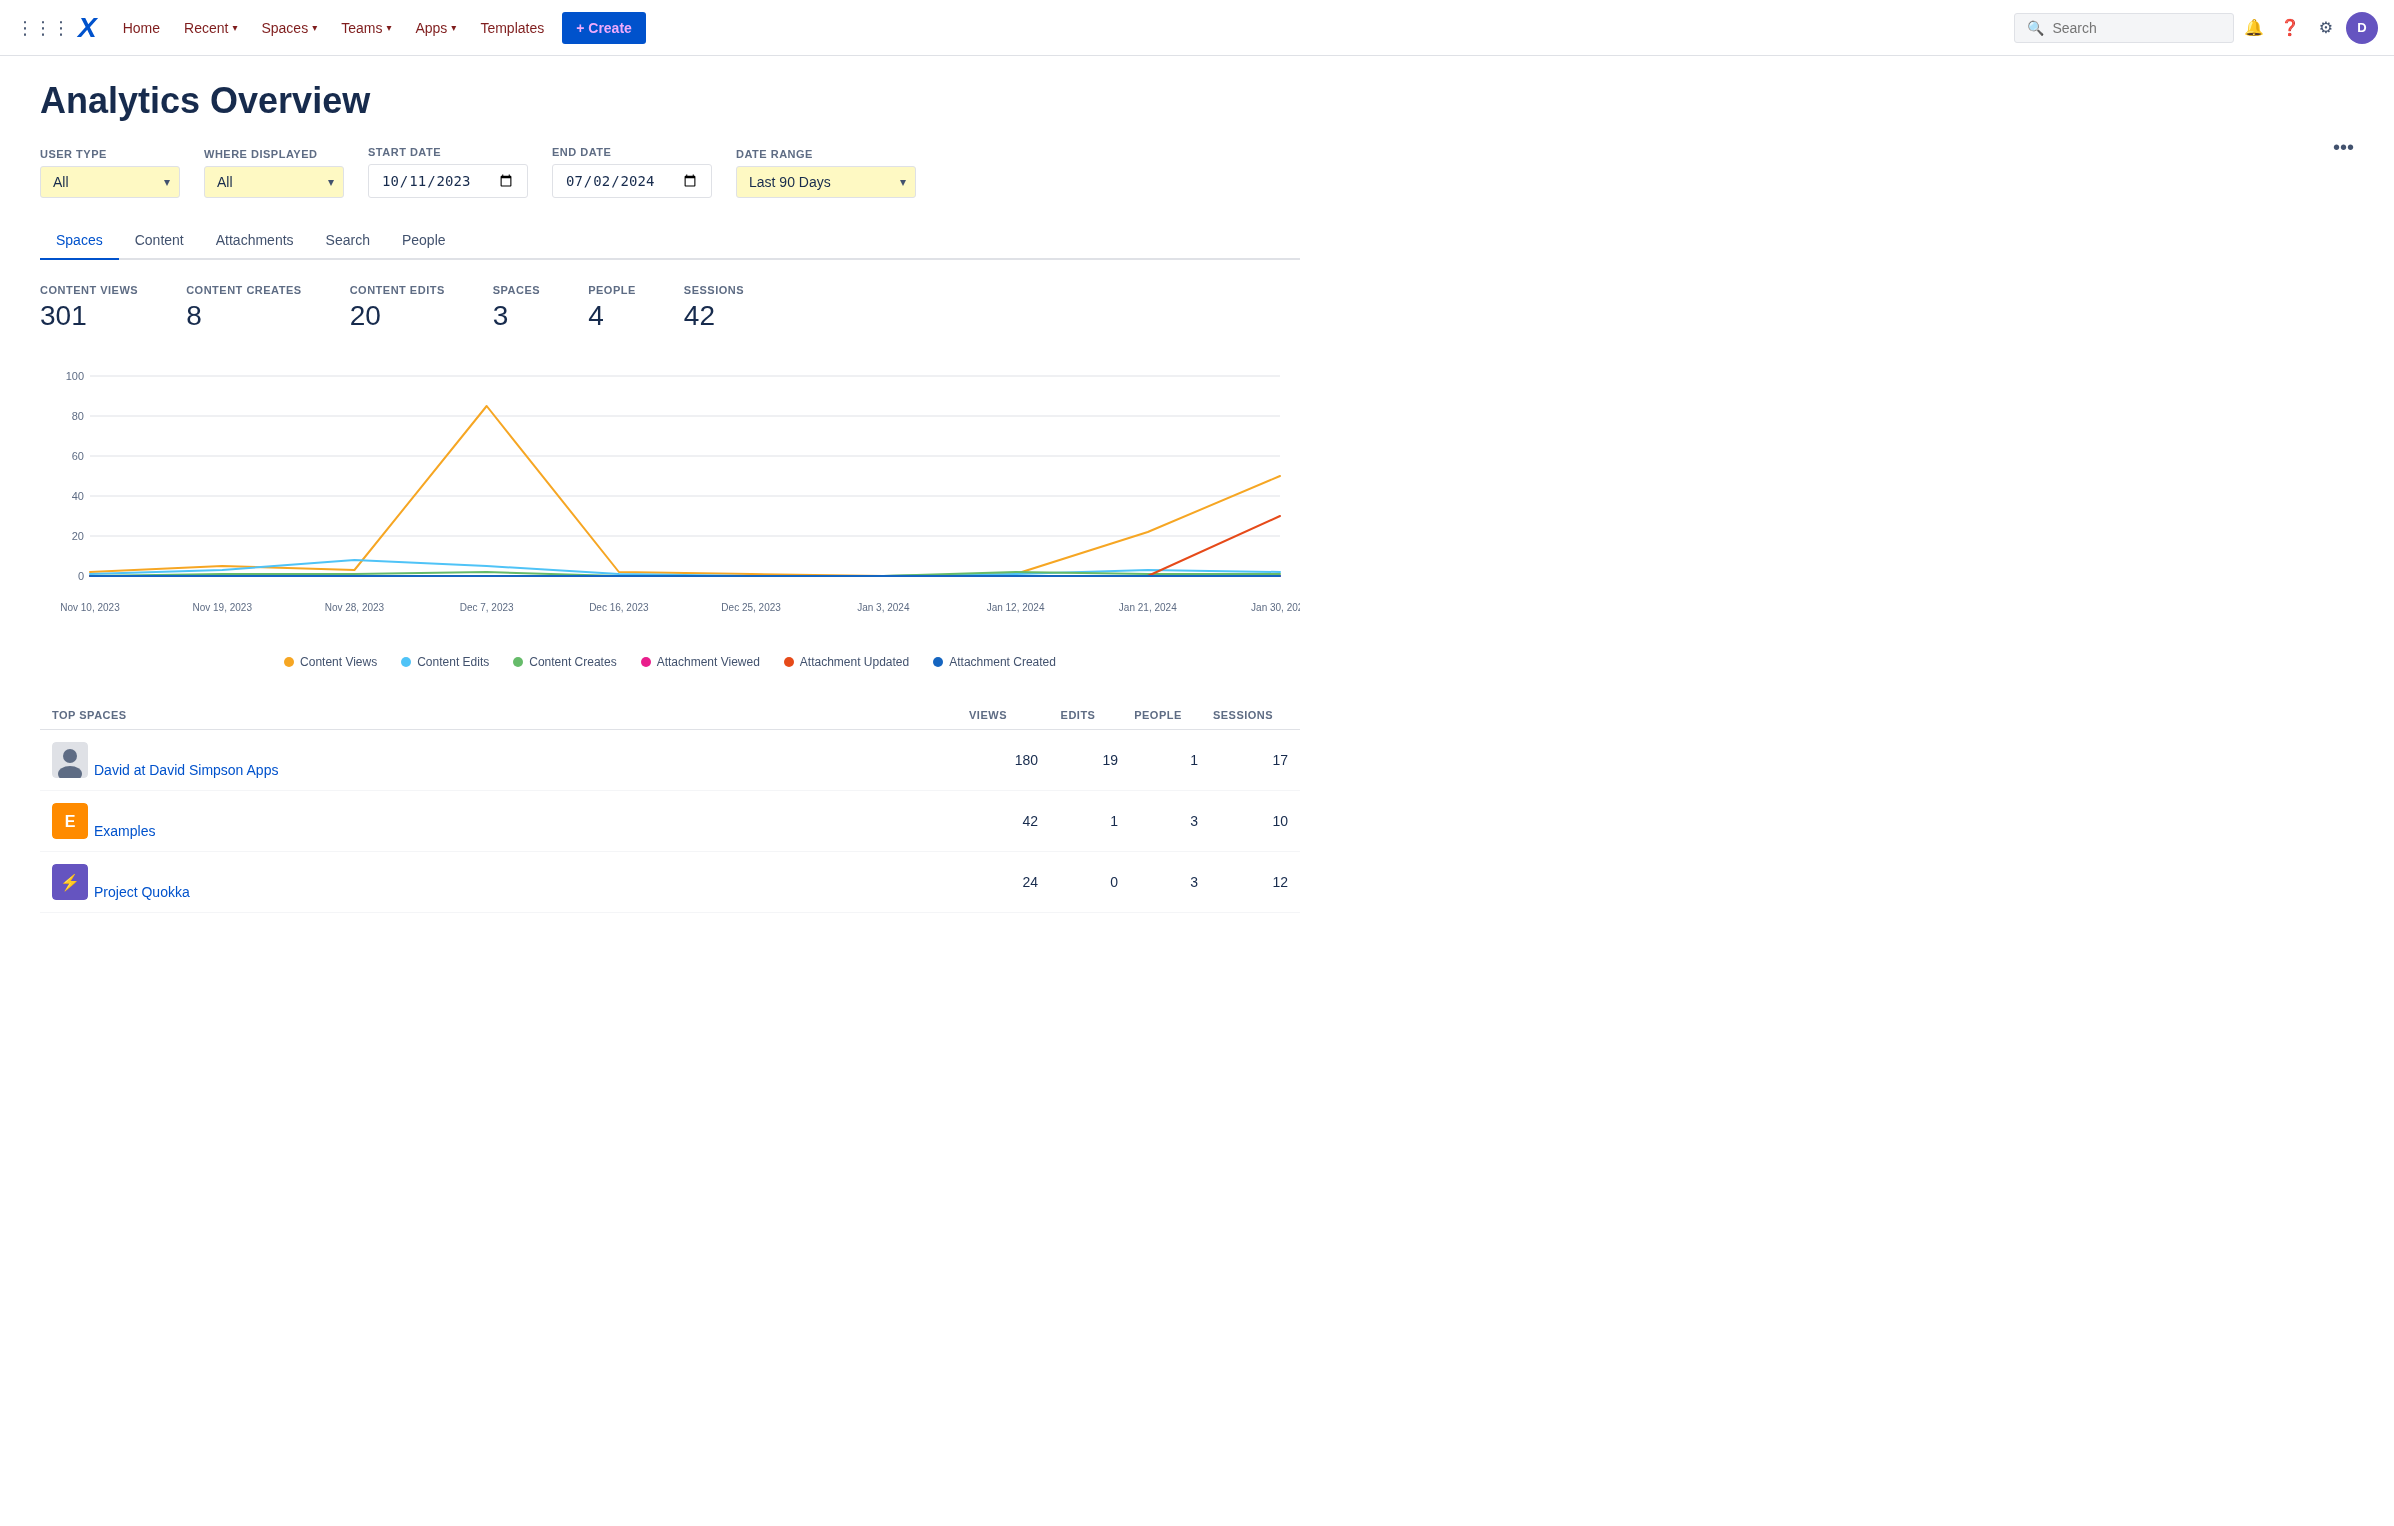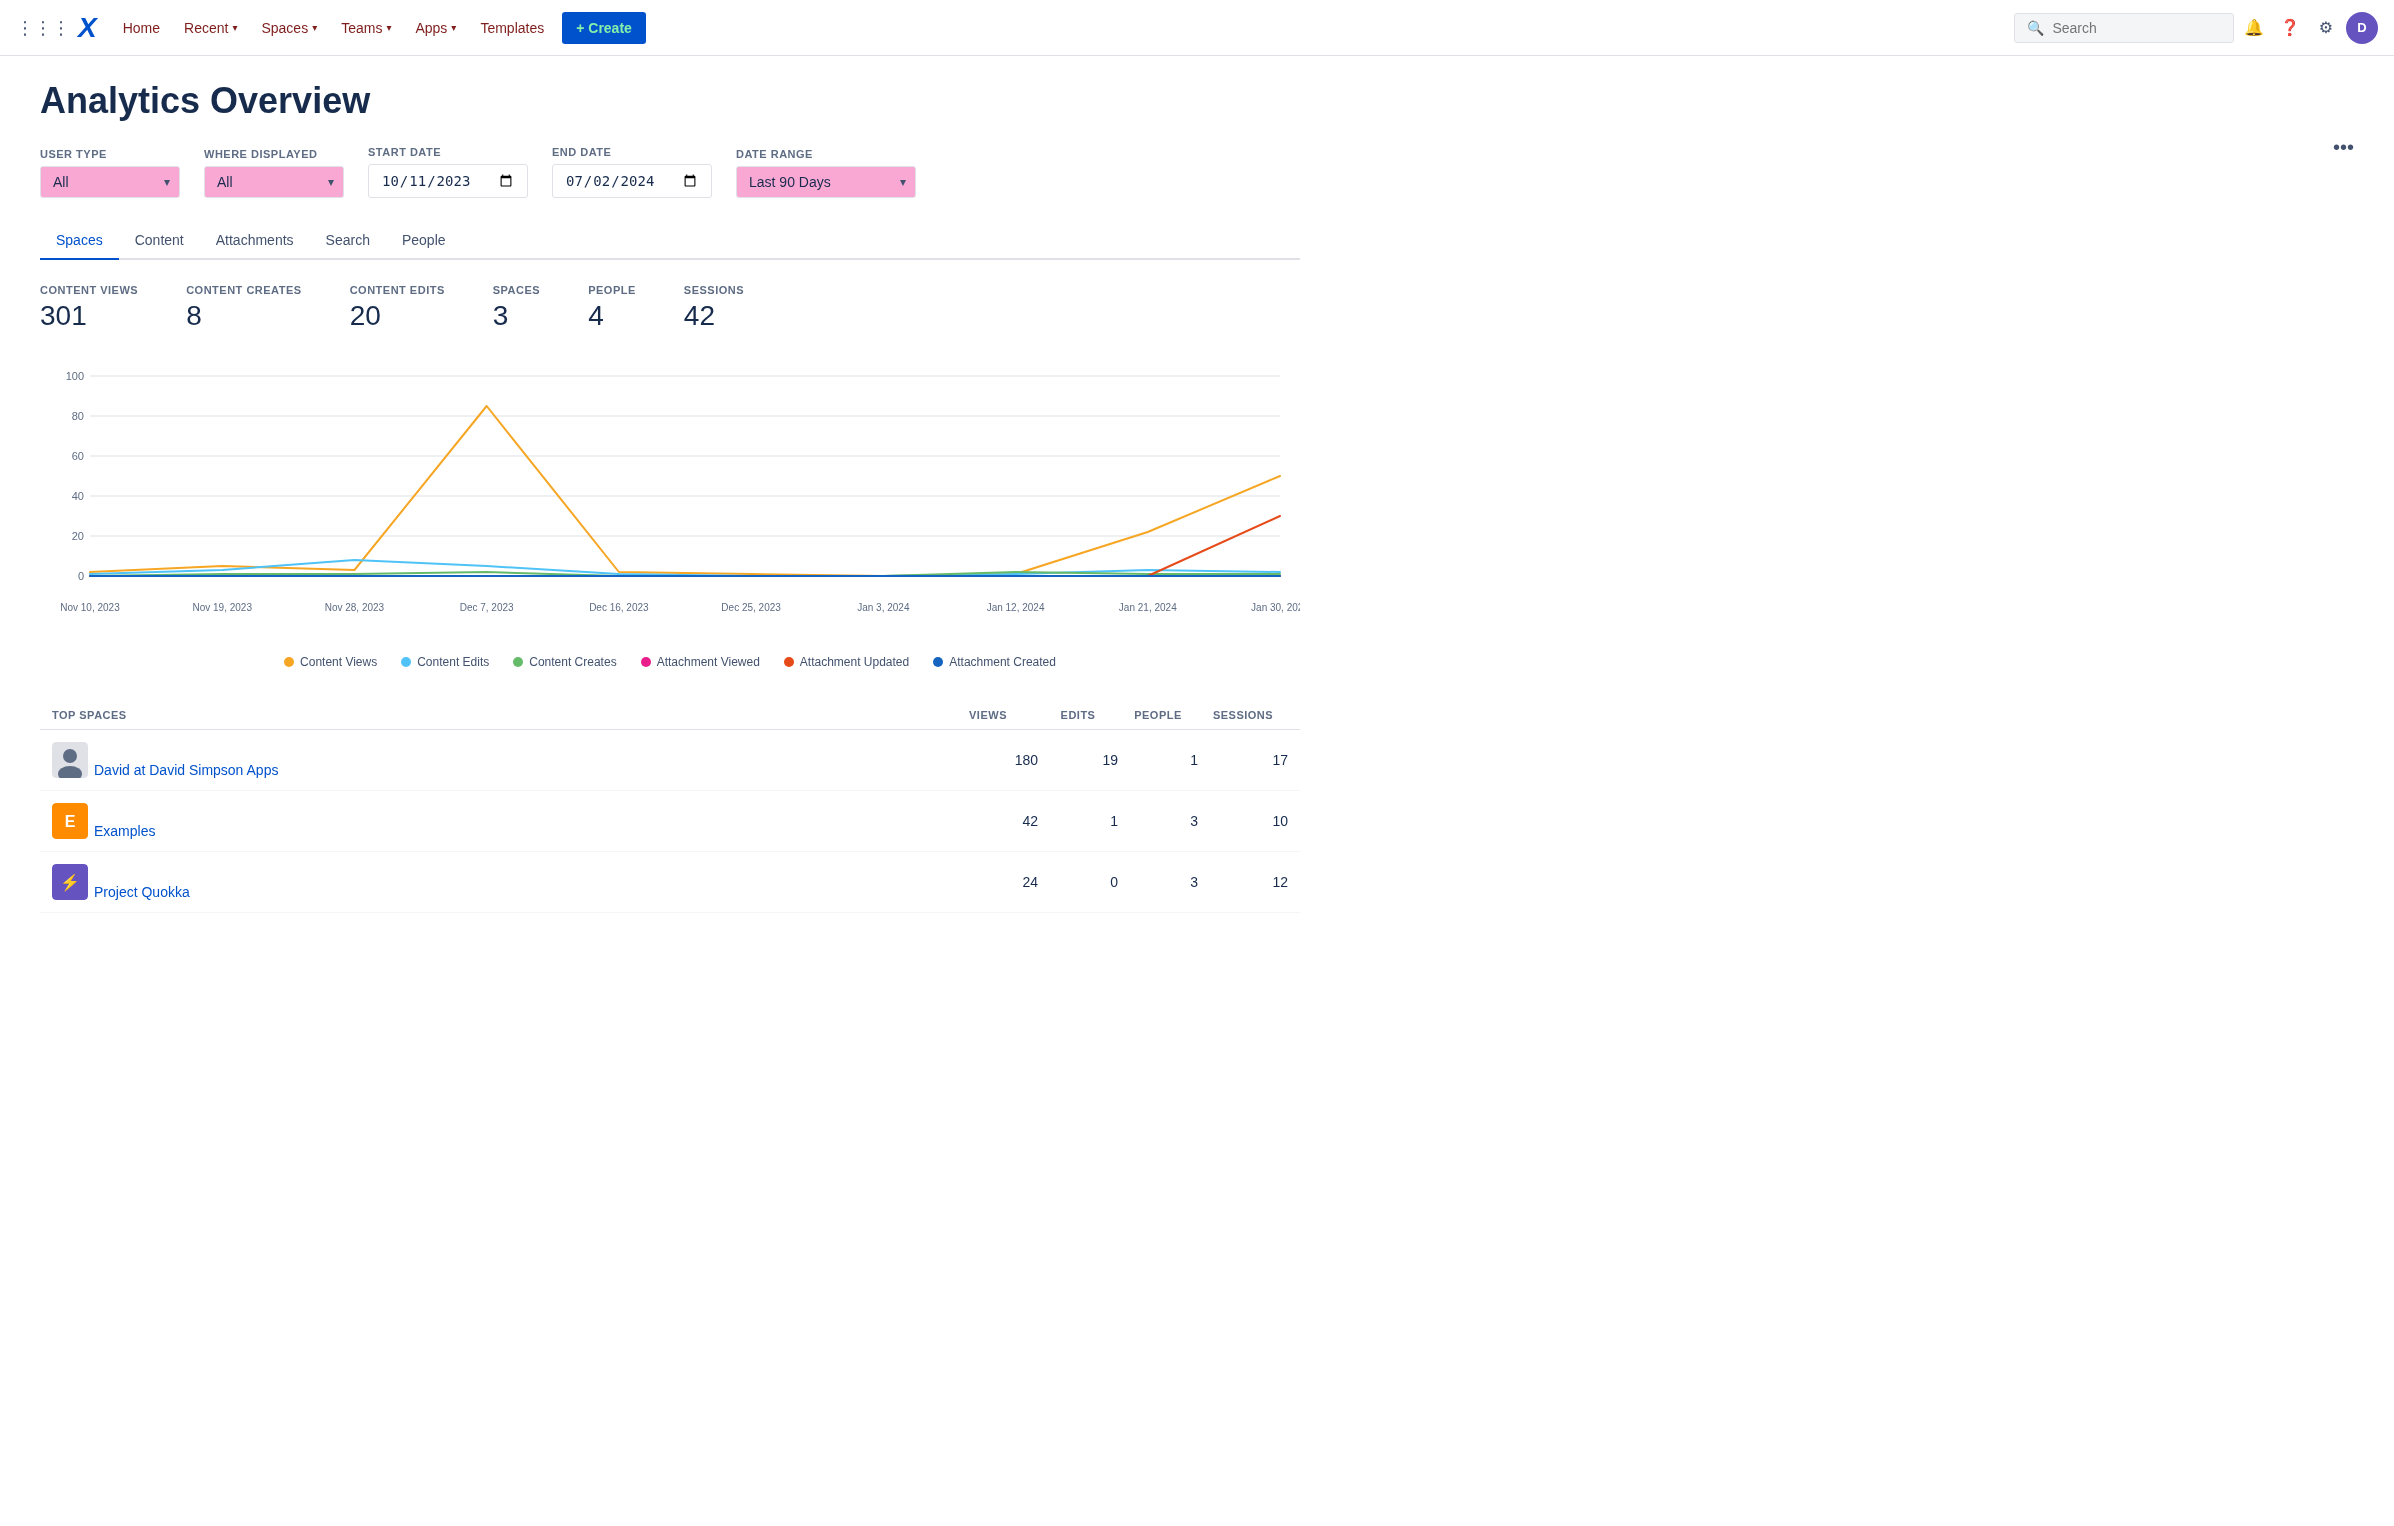--- a/index.html
+++ b/index.html
@@ -12,21 +12,21 @@
       padding: 0 16px; gap: 4px; position: relative; z-index: 10;
     }
     .nav-grid-icon { color: #42526e; font-size: 18px; margin-right: 4px; cursor: pointer; }
     .nav-logo { color: #0052cc; font-size: 28px; font-weight: 900; margin-right: 12px; }
     .nav-item {
       padding: 8px 10px; color: #7f1d1d; font-size: 14px; cursor: pointer;
       border-radius: 3px; display: flex; align-items: center; gap: 4px;
     }
     .nav-chevron { font-size: 10px; }
     .nav-create {
-      background: #0052cc; color: #86efac; padding: 8px 14px; border-radius: 3px;
+      background: #0052cc; color: #f0abfc; padding: 8px 14px; border-radius: 3px;
       font-size: 14px; font-weight: 600; cursor: pointer; margin-left: 4px;
       display: flex; align-items: center; gap: 6px; border: none;
     }
     .nav-spacer { flex: 1; }
     .nav-search {
       display: flex; align-items: center; background: #f4f5f7;
       border: 1px solid #dfe1e6; border-radius: 3px; padding: 6px 12px;
       gap: 8px; width: 220px;
     }
     .nav-search input {
@@ -50,21 +50,21 @@
     .breadcrumb { color: #5e6c84; font-size: 13px; margin-bottom: 8px; }
     .page-title { font-size: 36px; font-weight: 700; color: #172b4d; margin-bottom: 24px; }
     .more-btn { position: absolute; right: 40px; top: 80px; font-size: 20px; color: #42526e; cursor: pointer; background: none; border: none; }
 
     
     .filters-row { display: flex; gap: 24px; margin-bottom: 24px; align-items: flex-end; }
     .filter-group { display: flex; flex-direction: column; gap: 6px; }
     .filter-label { font-size: 11px; font-weight: 600; color: #5e6c84; text-transform: uppercase; letter-spacing: 0.5px; }
     .filter-select {
       border: 1px solid #dfe1e6; border-radius: 3px; padding: 7px 32px 7px 12px;
-      font-size: 14px; color: #172b4d; background: #f9a8d4; appearance: none;
+      font-size: 14px; color: #172b4d; background: #fef9c3; appearance: none;
       cursor: pointer; min-width: 140px; outline: none;
     }
     .filter-date {
       border: 1px solid #dfe1e6; border-radius: 3px; padding: 7px 12px;
       font-size: 14px; color: #172b4d; background: #fff; min-width: 160px;
       outline: none; cursor: pointer;
     }
     .select-wrapper { position: relative; }
     .select-wrapper::after {
       content: '▾'; position: absolute; right: 10px; top: 50%; transform: translateY(-50%);

